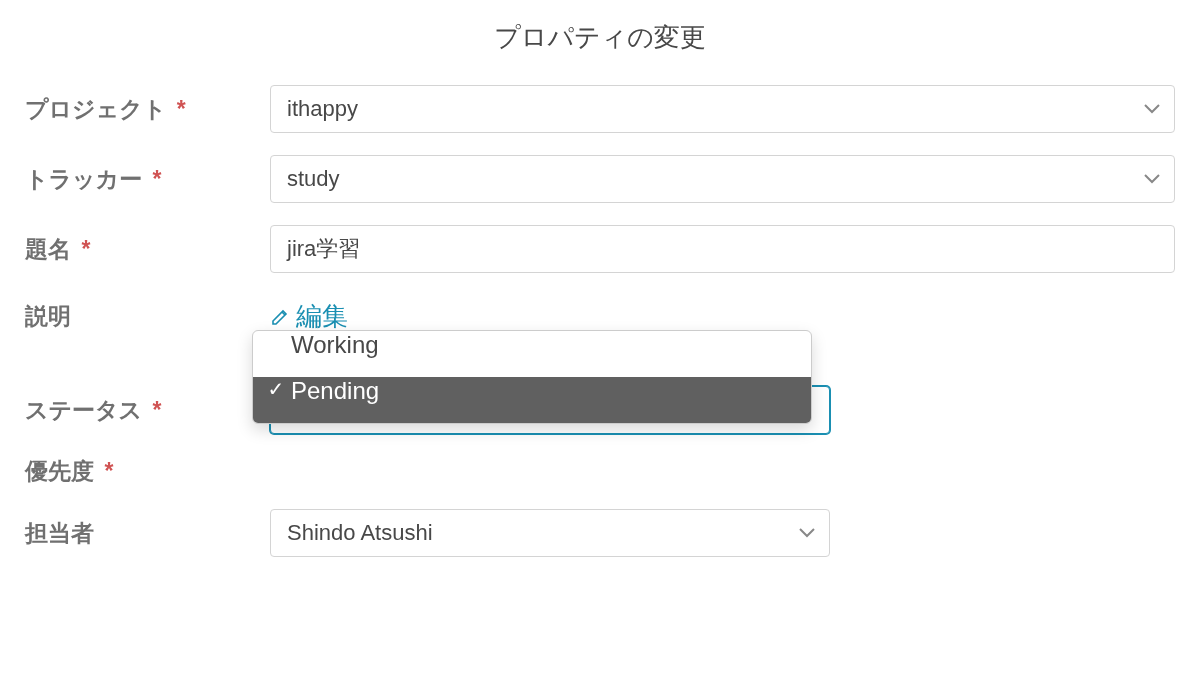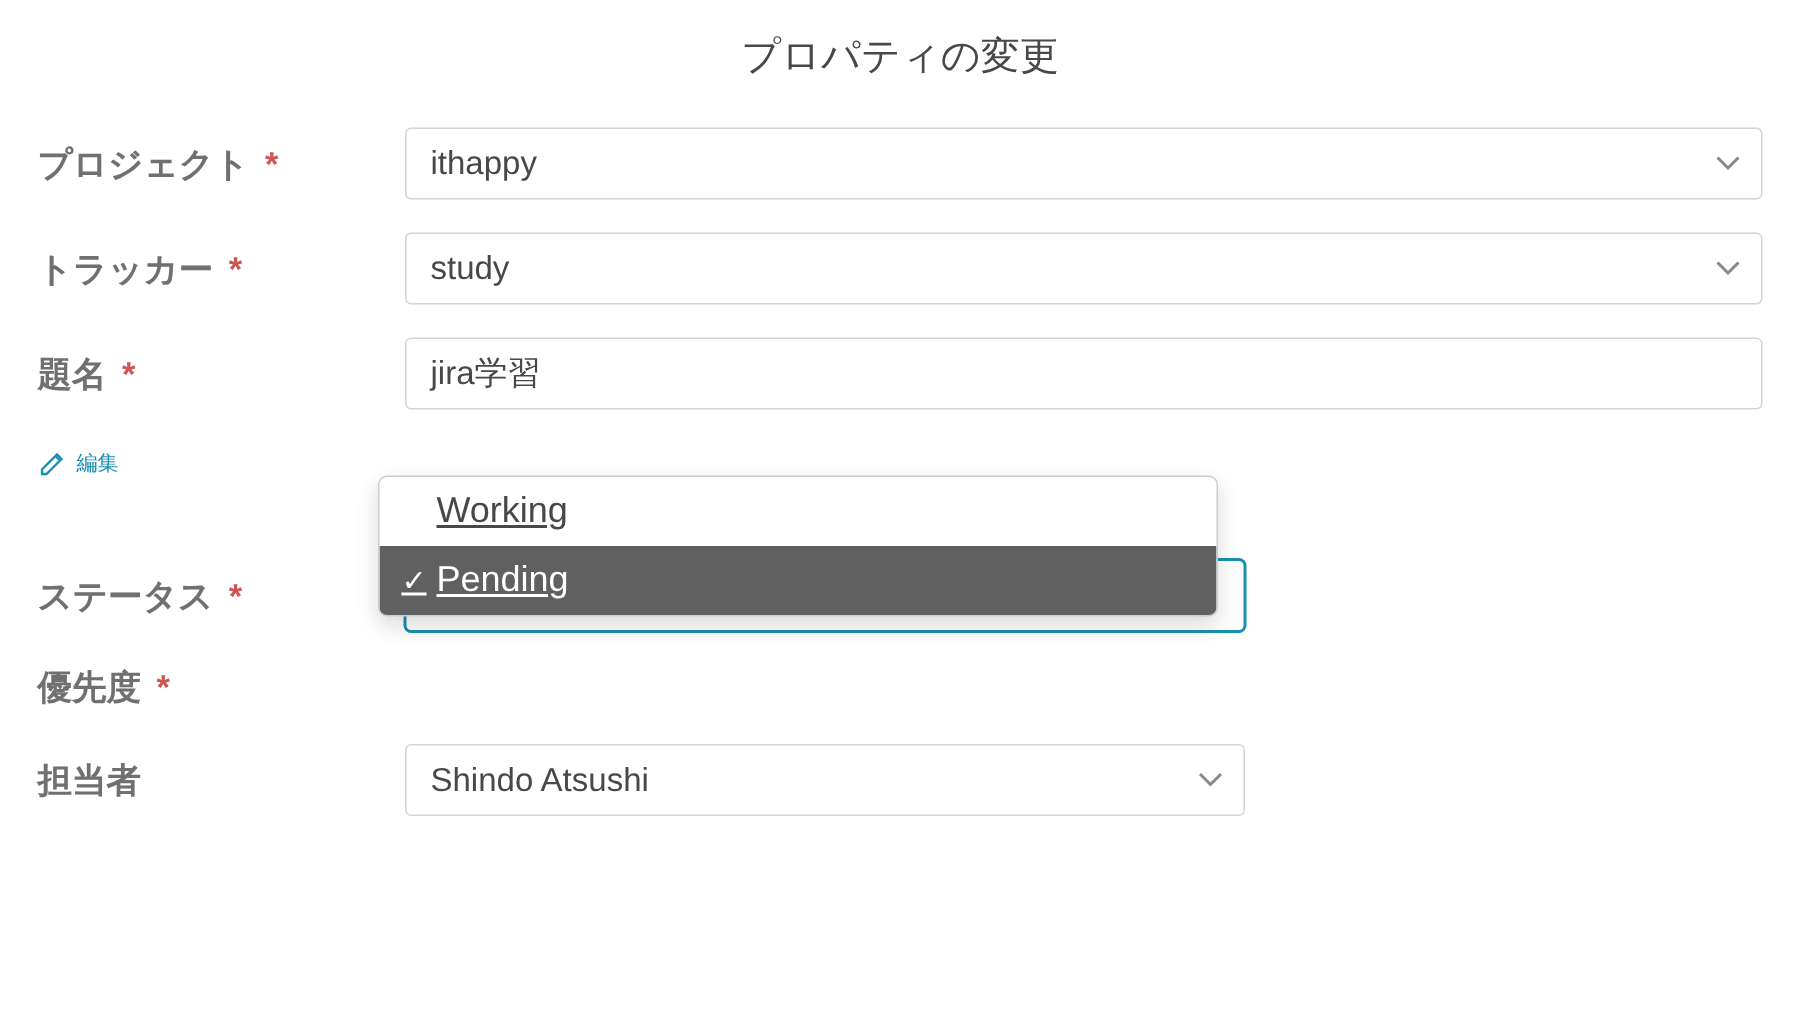--- a/index.html
+++ b/index.html
@@ -84,21 +84,21 @@
     }
     .chevron-icon svg {
       width: 16px;
       height: 10px;
     }
     .edit-link {
       display: inline-flex;
       align-items: center;
       gap: 6px;
       color: #1a8fb2;
-      font-size: 14px;
+      font-size: 26px;
       cursor: pointer;
       padding: 4px 0;
     }
     .edit-icon {
       display: inline-flex;
       align-items: center;
       justify-content: center;
     }
     .edit-icon svg {
       width: 20px;
@@ -111,27 +111,26 @@
       width: 560px;
       background: #ffffff;
       border: 1px solid #cccccc;
       border-radius: 6px;
       box-shadow: 0 6px 16px rgba(0,0,0,0.15);
       z-index: 100;
       overflow: hidden;
     }
     .dropdown-option {
       display: flex;
-      align-items: center;
+      align-items: flex-start;
       height: 46px;
       padding: 0 8px 0 10px;
       font-size: 24px;
       cursor: pointer;
       color: #484848;
-      text-decoration: underline;
     }
     .dropdown-option.selected {
       background: #606060;
       color: #ffffff;
     }
     .dropdown-check {
       width: 26px;
       display: inline-flex;
       align-items: center;
       justify-content: center;
@@ -192,20 +191,23 @@
     <span class="required-asterisk">*</span>
   </div>
   <div class="form-control full">
     <div class="text-input">
       <span>jira学習</span>
     </div>
   </div>
 </div>
 
 <div class="form-row spacer">
+  <div class="form-label">
+    <span>説明</span>
+  </div>
   <div class="form-control full">
     <span class="edit-link">
       <span class="edit-icon">
         <svg viewBox="0 0 20 20" fill="none" stroke="currentColor" stroke-width="1.6">
           <path d="M3 14 L3 17 L6 17 L16 7 L13 4 L3 14 Z"></path>
           <path d="M12 5 L15 8"></path>
         </svg>
       </span>
       <span>編集</span>
     </span>

